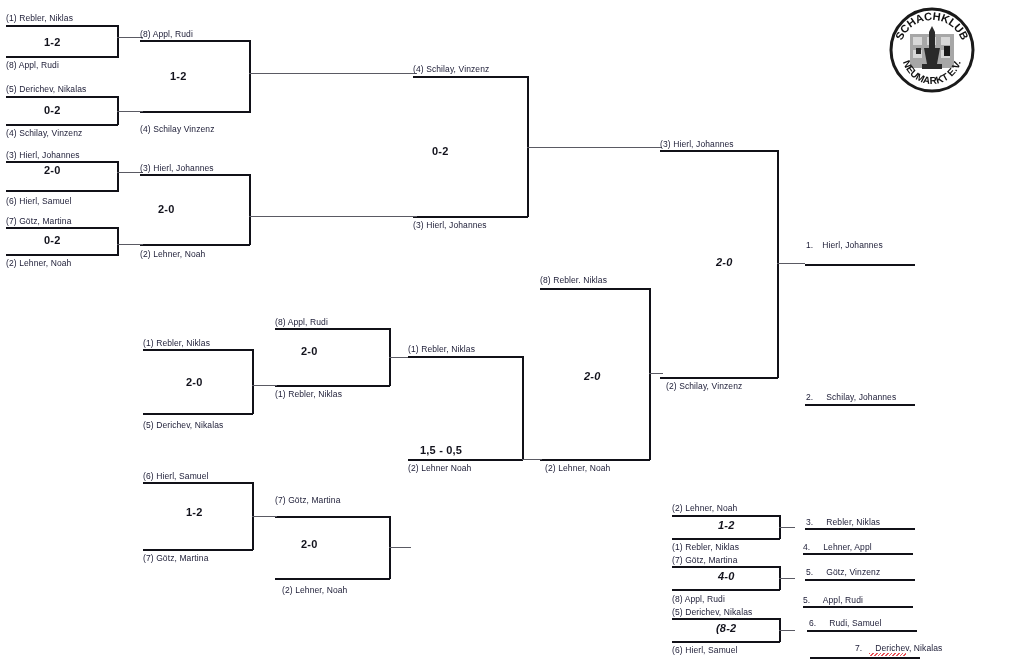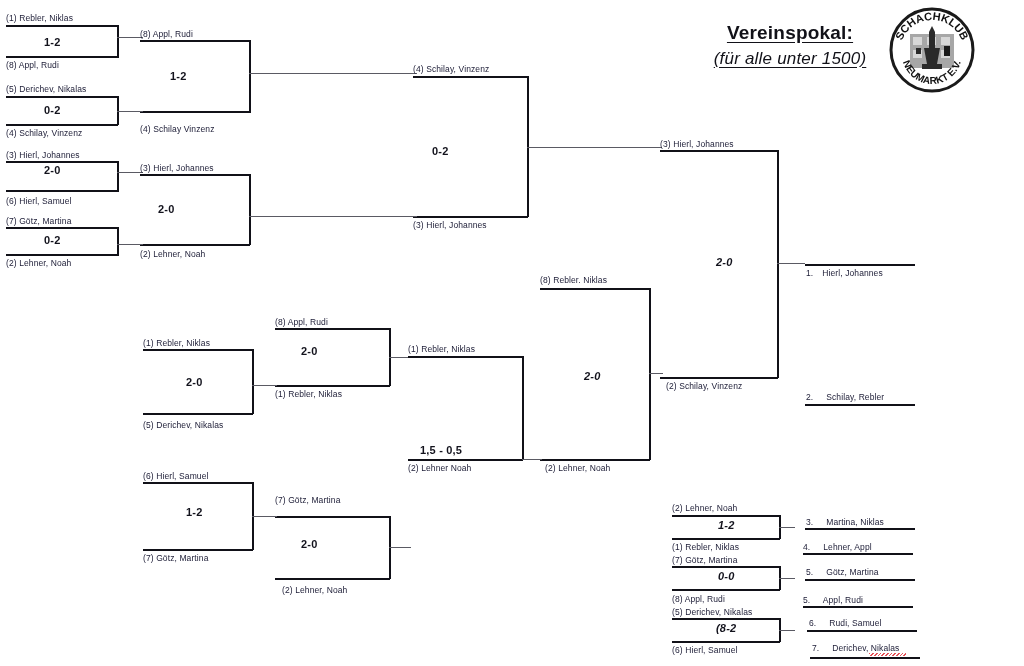--- a/index.html
+++ b/index.html
@@ -68,24 +68,20 @@
 
   
   #logo{position:absolute;left:886px;top:4px;width:92px;height:92px;}
   #logo svg{display:block;}
 </style>
 </head>
 <body>
 
 <div id="stage">
 
-  <div id="title-block">
-    <div id="title-main">Vereinspokal:</div>
-    <div id="title-sub">(für alle unter 1500)</div>
-  </div>
 
   <div id="logo">
     <svg width="92" height="92" viewBox="0 0 92 92">
       <circle cx="46" cy="46" r="41" fill="none" stroke="#1a1a1a" stroke-width="3"></circle>
       <g fill="#8a8a8a" opacity=".75">
         <rect x="24" y="30" width="44" height="34"></rect>
       </g>
       <g fill="#ffffff" opacity=".55">
         <rect x="27" y="33" width="9" height="8"></rect>
           <rect x="41" y="33" width="9" height="8"></rect>
@@ -229,84 +225,84 @@
   <div class="lbl" style="left:672px;top:503px">(2) Lehner, Noah</div>
   <div class="hline" style="left:672px;top:515px;width:108px"></div>
   <div class="score it" style="left:718px;top:519px">1-2</div>
   <div class="hline" style="left:672px;top:538px;width:108px"></div>
   <div class="lbl" style="left:672px;top:542px">(1) Rebler, Niklas</div>
   <div class="vline" style="left:779px;top:515px;height:24px"></div>
   <div class="hline thin" style="left:779px;top:527px;width:16px"></div>
 
   <div class="lbl" style="left:672px;top:555px">(7) Götz, Martina</div>
   <div class="hline" style="left:672px;top:566px;width:108px"></div>
-  <div class="score it" style="left:718px;top:570px">0-0</div>
+  <div class="score it" style="left:718px;top:570px">4-0</div>
   <div class="hline" style="left:672px;top:589px;width:108px"></div>
   <div class="lbl" style="left:672px;top:594px">(8) Appl, Rudi</div>
   <div class="vline" style="left:779px;top:566px;height:24px"></div>
   <div class="hline thin" style="left:779px;top:578px;width:16px"></div>
 
   <div class="lbl" style="left:672px;top:607px">(5) Derichev, Nikalas</div>
   <div class="hline" style="left:672px;top:618px;width:108px"></div>
   <div class="score it" style="left:716px;top:622px">(8-2</div>
   <div class="hline" style="left:672px;top:641px;width:108px"></div>
   <div class="lbl" style="left:672px;top:645px">(6) Hierl, Samuel</div>
   <div class="vline" style="left:779px;top:618px;height:24px"></div>
   <div class="hline thin" style="left:779px;top:630px;width:16px"></div>
 
-  <div class="rank" style="left:806px;top:268px">
+  <div class="rank" style="left:806px;top:240px">
     <span>1.</span>
     <span style="display:inline-block;width:4px"></span>
     <span>Hierl, Johannes</span>
   </div>
   <div class="hline" style="left:805px;top:264px;width:110px"></div>
 
   <div class="rank" style="left:806px;top:392px">
     <span>2.</span>
     <span style="display:inline-block;width:8px"></span>
-    <span>Schilay, Rebler</span>
+    <span>Schilay, Johannes</span>
   </div>
   <div class="hline" style="left:805px;top:404px;width:110px"></div>
 
   <div class="rank" style="left:806px;top:517px">
     <span>3.</span>
     <span style="display:inline-block;width:8px"></span>
-    <span>Martina, Niklas</span>
+    <span>Rebler, Niklas</span>
   </div>
   <div class="hline" style="left:805px;top:528px;width:110px"></div>
 
   <div class="rank" style="left:803px;top:542px">
     <span>4.</span>
     <span style="display:inline-block;width:8px"></span>
     <span>Lehner, Appl</span>
   </div>
   <div class="hline" style="left:803px;top:553px;width:110px"></div>
 
   <div class="rank" style="left:806px;top:567px">
     <span>5.</span>
     <span style="display:inline-block;width:8px"></span>
-    <span>Götz, Martina</span>
+    <span>Götz, Vinzenz</span>
   </div>
   <div class="hline" style="left:805px;top:579px;width:110px"></div>
 
   <div class="rank" style="left:803px;top:595px">
     <span>5.</span>
     <span style="display:inline-block;width:8px"></span>
     <span>Appl, Rudi</span>
   </div>
   <div class="hline" style="left:803px;top:606px;width:110px"></div>
 
   <div class="rank" style="left:809px;top:618px">
     <span>6.</span>
     <span style="display:inline-block;width:8px"></span>
     <span>Rudi, Samuel</span>
   </div>
   <div class="hline" style="left:807px;top:630px;width:110px"></div>
 
-  <div class="rank" style="left:812px;top:643px">
+  <div class="rank" style="left:855px;top:643px">
     <span>7.</span>
     <span style="display:inline-block;width:8px"></span>
     <span>Derichev, Nikalas</span>
   </div>
   <div class="squiggle" style="left:869px;top:653px;width:37px"></div>
   <div class="hline" style="left:810px;top:657px;width:110px"></div>
 
 </div>
 
 </body></html>

